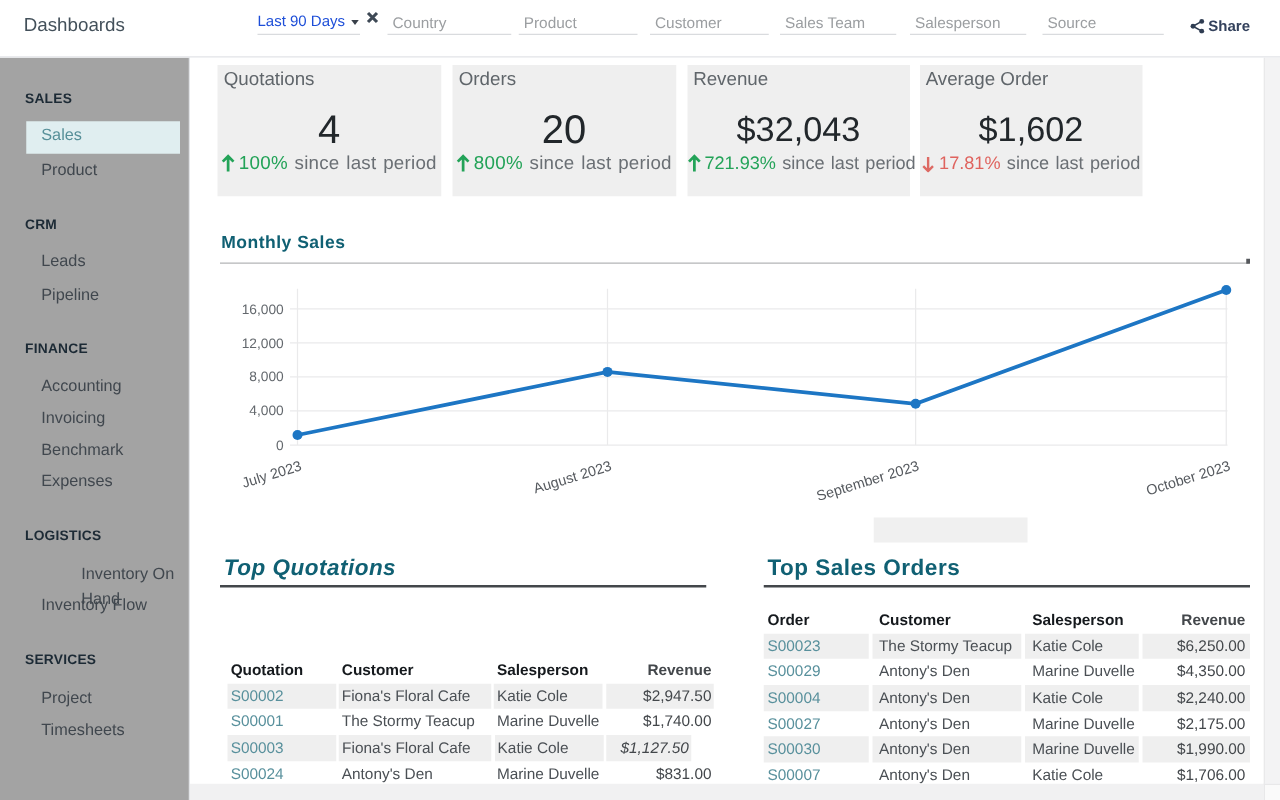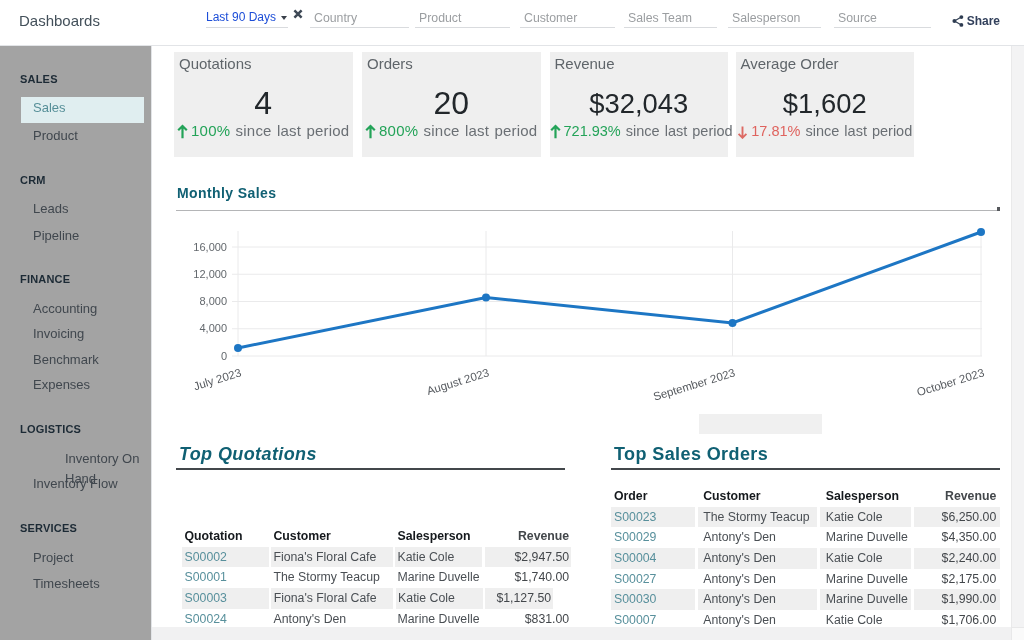--- a/index.html
+++ b/index.html
@@ -200,21 +200,21 @@
   <div class="trow">
       <div style="width:87px;padding-left:2.5px;margin-right:2.3px;" class="c-ref">S00001</div>
       <div style="width:122px;padding-left:2.4px;margin-right:2.3px;" class="c-txt">The Stormy Teacup</div>
       <div style="width:87.5px;padding-left:2.5px;margin-right:2.3px;" class="c-txt">Marine Duvelle</div>
       <div style="width:87.2px;padding-right:2.3px;text-align:right;" class="c-rev">$1,740.00</div>
     </div>
   <div class="trow g">
       <div style="width:87px;padding-left:2.5px;margin-right:2.3px;" class="c-ref">S00003</div>
       <div style="width:122px;padding-left:2.4px;margin-right:2.3px;" class="c-txt">Fiona's Floral Cafe</div>
       <div style="width:87.5px;padding-left:2.5px;margin-right:2.3px;" class="c-txt">Katie Cole</div>
-      <div style="width:68px;padding-right:2.3px;" class="c-rev">$1,127.50</div>
+      <div style="width:68px;padding-right:2.3px;font-style:italic;" class="c-rev">$1,127.50</div>
     </div>
   <div class="trow">
       <div style="width:87px;padding-left:2.5px;margin-right:2.3px;" class="c-ref">S00024</div>
       <div style="width:122px;padding-left:2.4px;margin-right:2.3px;" class="c-txt">Antony's Den</div>
       <div style="width:87.5px;padding-left:2.5px;margin-right:2.3px;" class="c-txt">Marine Duvelle</div>
       <div style="width:87.2px;padding-right:2.3px;text-align:right;" class="c-rev">$831.00</div>
     </div>
   <div class="trow g">
       <div style="width:87px;padding-left:2.5px;margin-right:2.3px;"></div>
       <div style="width:122px;padding-left:2.4px;margin-right:2.3px;"></div>

